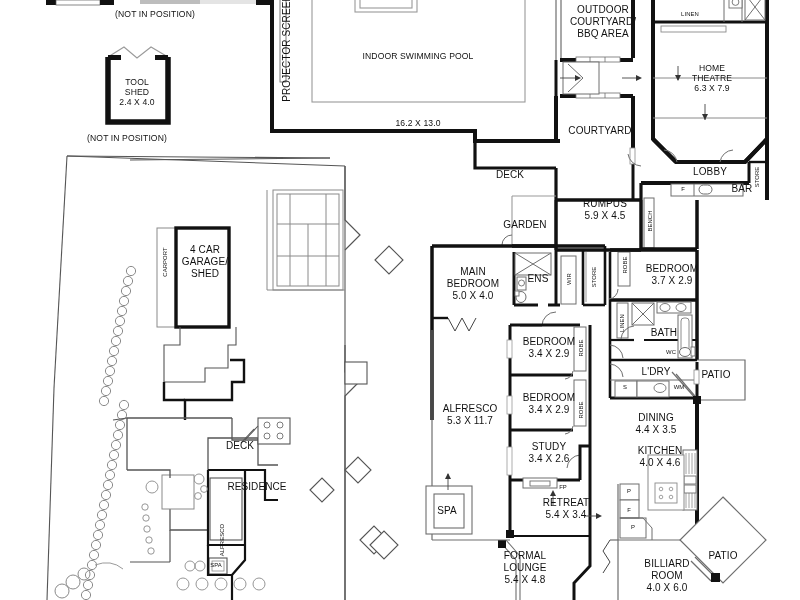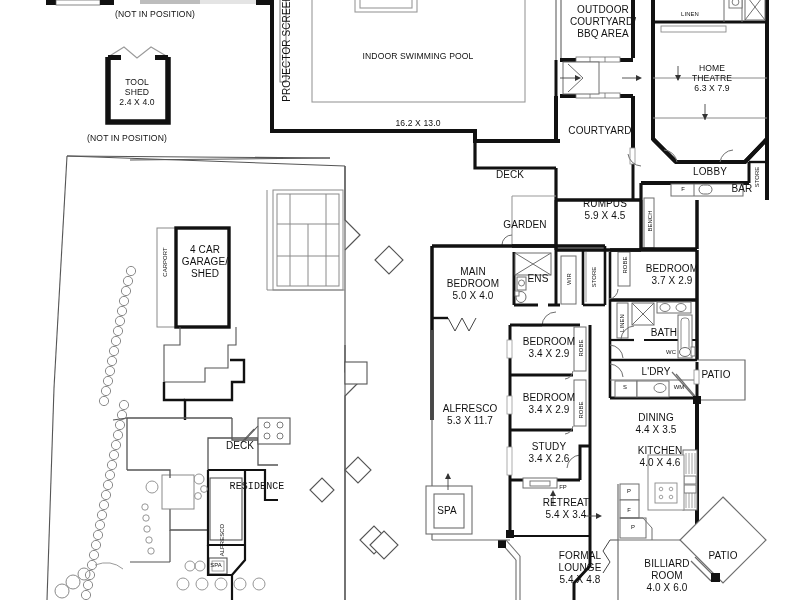--- a/index.html
+++ b/index.html
@@ -507,42 +507,42 @@
 3.4 X 2.9</div>
       <div class="lbl xs vrt" style="left: 581px; top: 348px;">ROBE</div>
       <div class="lbl sm" style="left: 549px; top: 404px;">BEDROOM
 3.4 X 2.9</div>
       <div class="lbl xs vrt" style="left: 581px; top: 410px;">ROBE</div>
       <div class="lbl sm" style="left: 549px; top: 453px;">STUDY
 3.4 X 2.6</div>
       <div class="lbl xs" style="left: 563px; top: 487px;">FP</div>
       <div class="lbl sm" style="left: 566px; top: 509px;">RETREAT
 5.4 X 3.4</div>
-      <div class="lbl sm" style="left: 580px; top: 568px; text-align: center;">FORMAL
+      <div class="lbl sm" style="left: 525px; top: 568px; text-align: center;">FORMAL
 LOUNGE
 5.4 X 4.8</div>
       <div class="lbl sm" style="left: 470px; top: 415px;">ALFRESCO
 5.3 X 11.7</div>
       <div class="lbl sm" style="left: 447px; top: 511px;">SPA</div>
       <div class="lbl sm" style="left: 656px; top: 424px;">DINING
 4.4 X 3.5</div>
       <div class="lbl sm" style="left: 660px; top: 457px;">KITCHEN
 4.0 X 4.6</div>
       <div class="lbl xs" style="left: 629px; top: 491px;">P</div>
       <div class="lbl xs" style="left: 629px; top: 510px;">F</div>
       <div class="lbl xs" style="left: 633px; top: 527px;">P</div>
       <div class="lbl sm" style="left: 667px; top: 576px;">BILLIARD
 ROOM
 4.0 X 6.0</div>
       <div class="lbl sm" style="left: 723px; top: 556px;">PATIO</div>
       <div class="lbl xs vrt" style="left: 165px; top: 262px;">CARPORT</div>
       <div class="lbl sm" style="left: 205px; top: 262px;">4 CAR
 GARAGE/
 SHED</div>
-      <div class="lbl sm" style="left: 257px; top: 487px; font-family: Liberation Mono, monospace;">RESIDENCE</div>
+      <div class="lbl sm" style="left: 257px; top: 487px;">RESIDENCE</div>
       <div class="lbl sm" style="left: 240px; top: 446px;">DECK</div>
       <div class="lbl xs vrt" style="left: 222px; top: 540px;">ALFRESCO</div>
       <div class="lbl xs" style="left: 216px; top: 565px;">SPA</div>
       <div class="lbl" style="left: 137px; top: 92px;">TOOL
 SHED
 2.4 X 4.0</div>
       <div class="lbl" style="left: 155px; top: 14px;">(NOT IN POSITION)</div>
       <div class="lbl" style="left: 127px; top: 138px;">(NOT IN POSITION)</div>
     </div>
 

